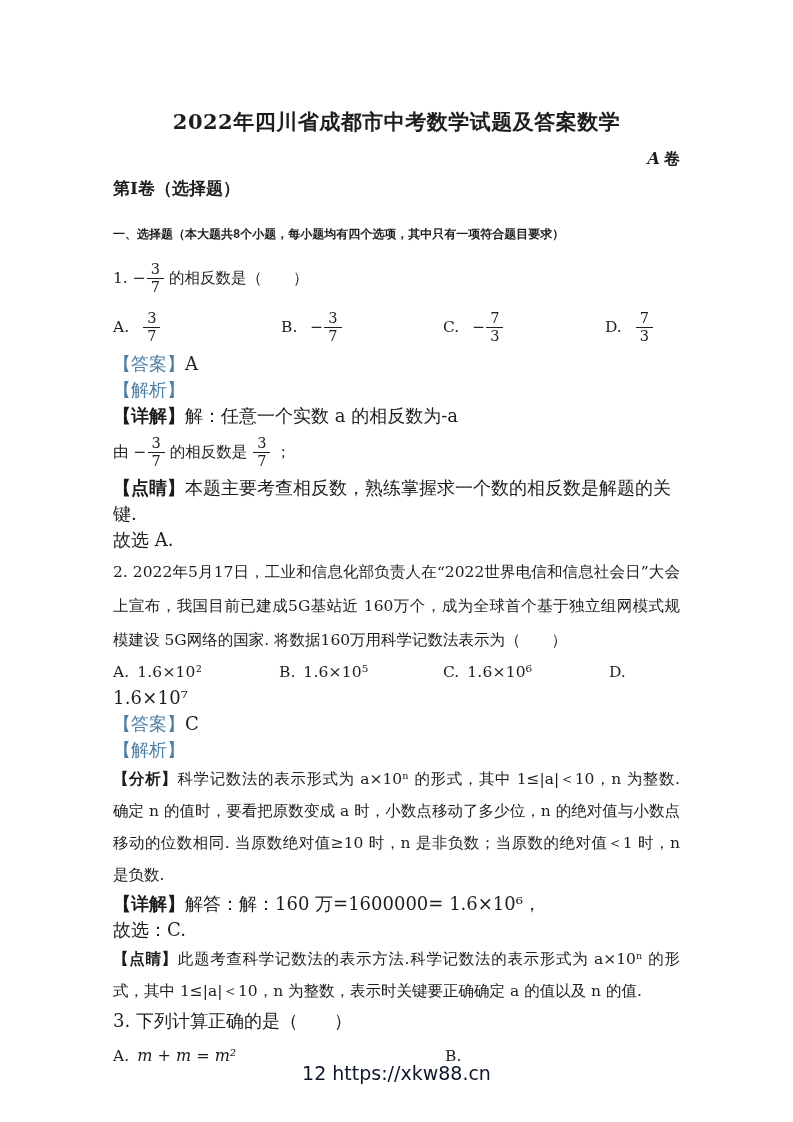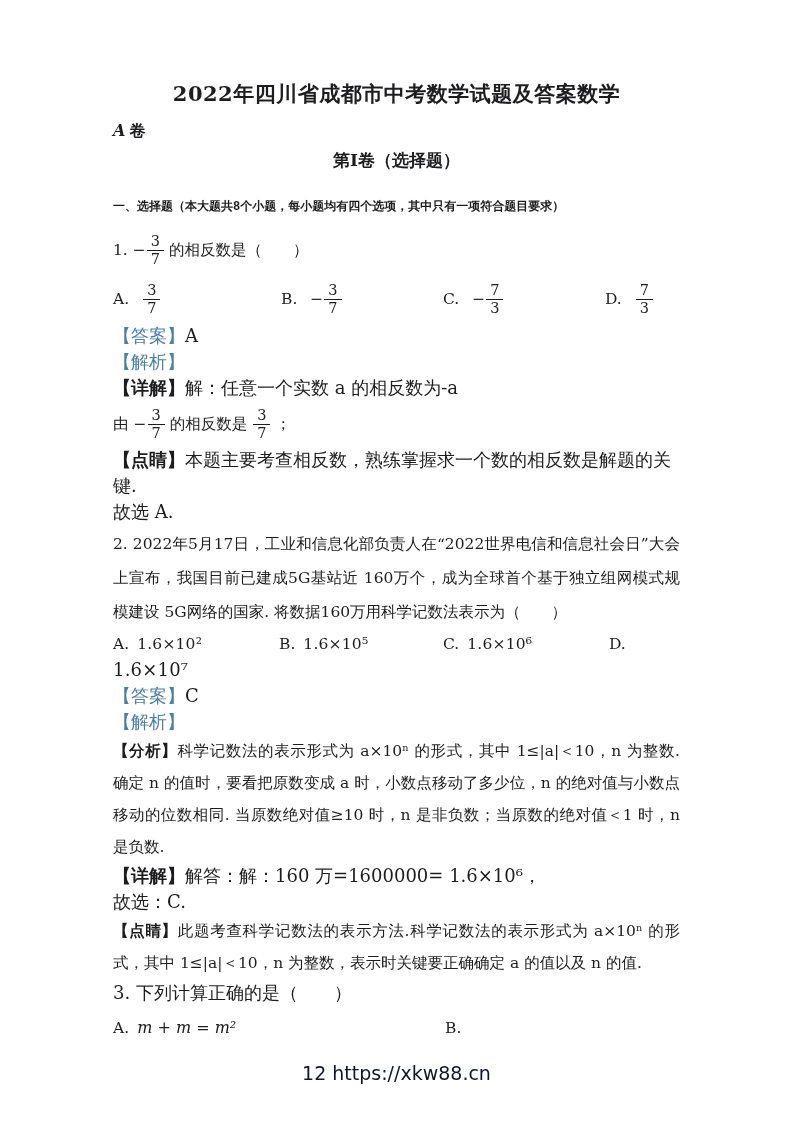--- a/index.html
+++ b/index.html
@@ -6,43 +6,42 @@
   html, body { background: #ffffff; }
   .page {
     position: relative;
     width: 793px;
     height: 1122px;
     background: #ffffff;
     overflow: hidden;
     color: #1d1d1f;
     font-family: "DejaVu Serif", "Liberation Serif", serif;
   }
-  .content { padding: 80px 113px 0 113px; }
+  .content { padding: 108px 113px 0 113px; }
 
   .title {
     font-size: 21px;
     line-height: 28px;
     font-weight: bold;
     text-align: center;
     letter-spacing: 0.5px;
   }
   .volume {
     margin-top: 12px;
     font-size: 16px;
     line-height: 22px;
     font-weight: bold;
-    text-align: left;
+    text-align: right;
   }
   .volume .v-prefix { font-style: italic; margin-right: 4px; }
   .part {
     margin-top: 6px;
     font-size: 17px;
     line-height: 24px;
     font-weight: bold;
-    text-align: center;
   }
   .section-heading {
     margin-top: 20px;
     font-size: 12px;
     line-height: 31px;
     font-weight: bold;
     text-align: justify;
     font-family: Liberation Mono, monospace;
   }
 

